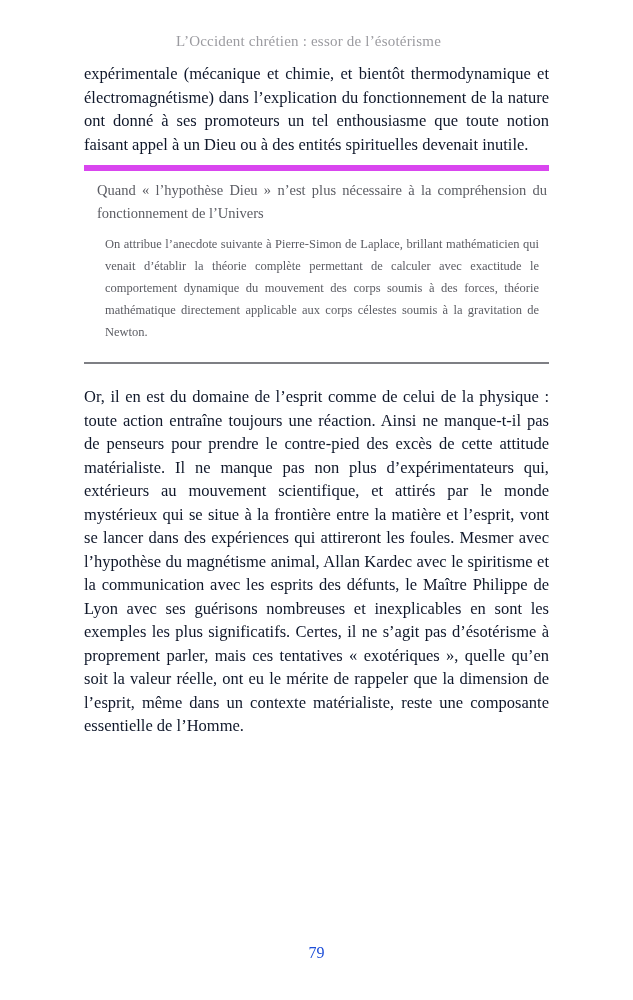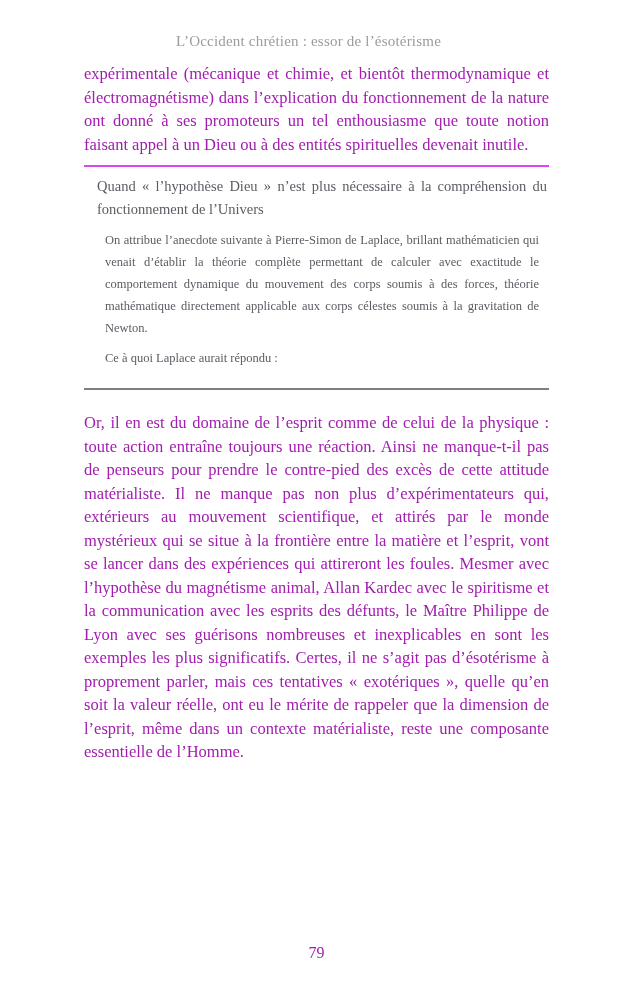--- a/index.html
+++ b/index.html
@@ -29,29 +29,29 @@
     position: absolute;
     top: 62px;
     left: 84px;
     width: 465px;
   }
   .body-para {
     margin: 0;
     font-size: 16.5px;
     line-height: 23.5px;
     text-align: justify;
-    color: #a21caf;
+    color: #0f172a;
   }
   .spaced {
     margin-top: 21px;
   }
   .aside-box {
     margin-top: 9px;
     margin-bottom: 16px;
-    border-top: 2px solid #d946ef;
+    border-top: 6px solid #d946ef;
     border-bottom: 2px solid #7e7f84;
     padding: 8px 2px 11px 13px;
     color: #5b5c63;
   }
   .aside-title {
     margin: 0 0 1px 0;
     font-size: 14.5px;
     line-height: 23px;
     text-align: justify;
   }
@@ -61,38 +61,37 @@
     line-height: 22px;
     text-align: justify;
   }
   .page-number {
     position: absolute;
     top: 944px;
     left: 0;
     right: 0;
     text-align: center;
     font-size: 16px;
-    color: #a21caf;
+    color: #1d4ed8;
   }
 </style>
 </head>
 <body>
 
 <div class="page">
 
   <div class="running-header">L’Occident chrétien&nbsp;: essor de l’ésotérisme</div>
 
   <div class="content">
 
     <p class="body-para">expérimentale (mécanique et chimie, et bientôt thermodynamique et électromagnétisme) dans l’explication du fonctionnement de la nature ont donné à ses promoteurs un tel enthousiasme que toute notion faisant appel à un Dieu ou à des entités spirituelles devenait inutile.</p>
 
     <div class="aside-box">
       <p class="aside-title">Quand «&nbsp;l’hypothèse Dieu&nbsp;» n’est plus nécessaire à la compréhension du fonctionnement de l’Univers</p>
       <p class="aside-para">On attribue l’anecdote suivante à Pierre-Simon de Laplace, brillant mathématicien qui venait d’établir la théorie complète permettant de calculer avec exactitude le comportement dynamique du mouvement des corps soumis à des forces, théorie mathématique directement applicable aux corps célestes soumis à la gravitation de Newton.</p>
-      <p class="aside-para">Ce à quoi Laplace aurait répondu&nbsp;:</p>
     </div>
 
 
     <p class="body-para spaced">Or, il en est du domaine de l’esprit comme de celui de la physique&nbsp;: toute action entraîne toujours une réaction. Ainsi ne manque-t-il pas de penseurs pour prendre le contre-pied des excès de cette attitude matérialiste. Il ne manque pas non plus d’expérimentateurs qui, extérieurs au mouvement scientifique, et attirés par le monde mystérieux qui se situe à la frontière entre la matière et l’esprit, vont se lancer dans des expériences qui attireront les foules. Mesmer avec l’hypothèse du magnétisme animal, Allan Kardec avec le spiritisme et la communication avec les esprits des défunts, le Maître Philippe de Lyon avec ses guérisons nombreuses et inexplicables en sont les exemples les plus significatifs. Certes, il ne s’agit pas d’ésotérisme à proprement parler, mais ces tentatives «&nbsp;exotériques&nbsp;», quelle qu’en soit la valeur réelle, ont eu le mérite de rappeler que la dimension de l’esprit, même dans un contexte matérialiste, reste une composante essentielle de l’Homme.</p>
 
   </div>
 
   <div class="page-number">79</div>
 
 </div>

